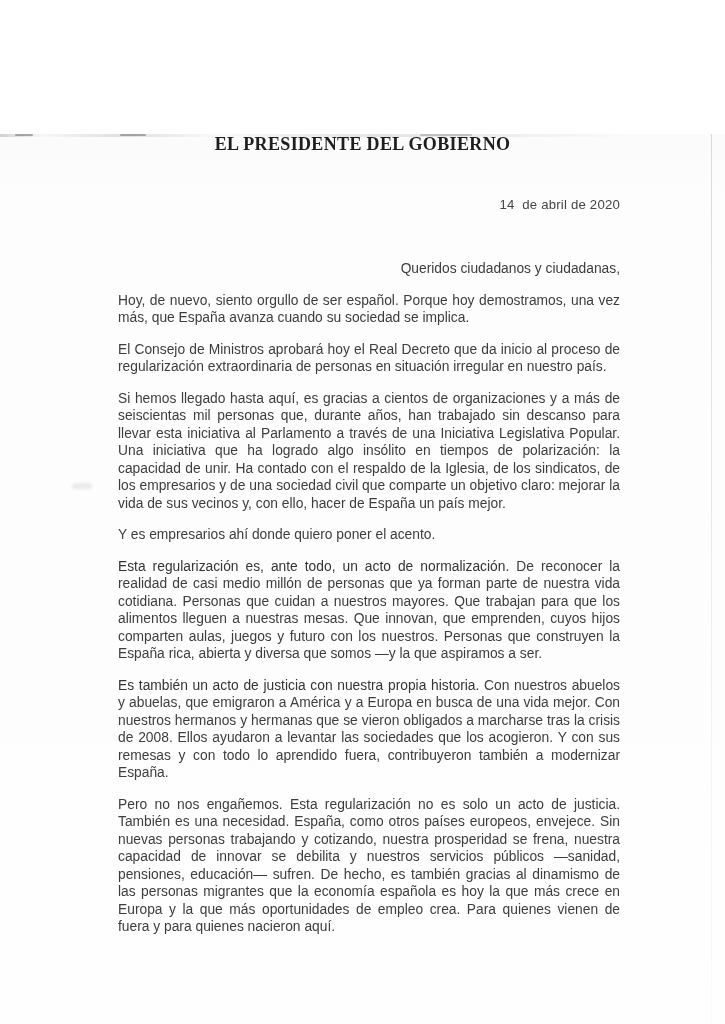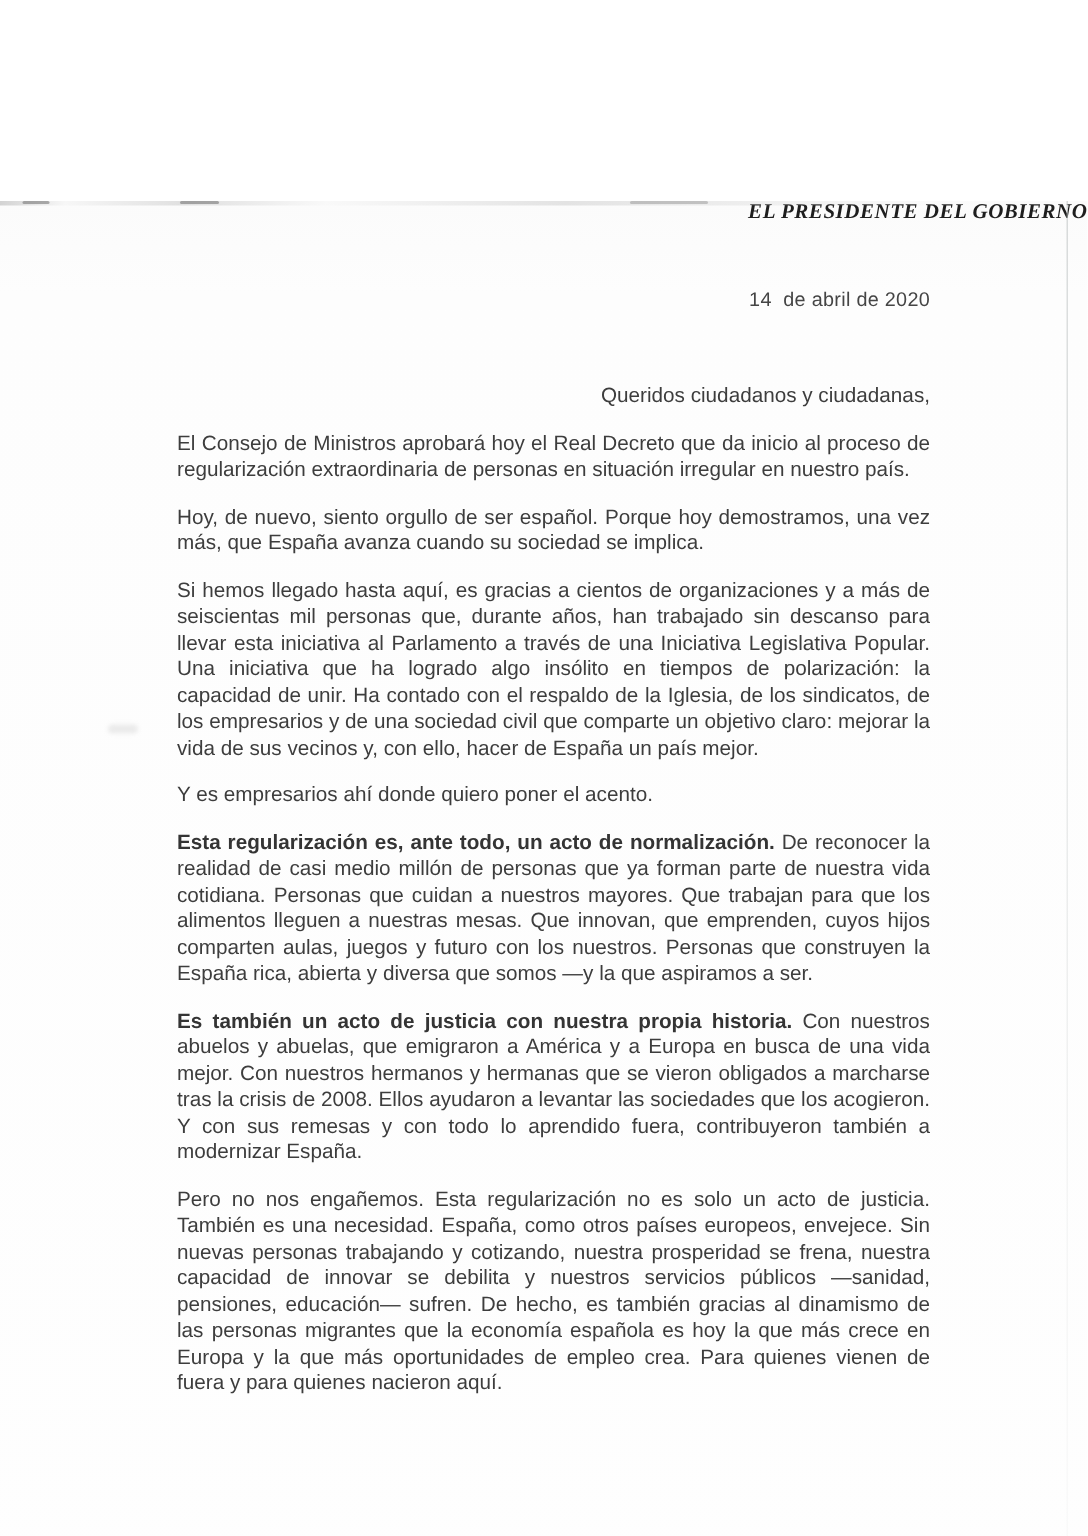--- a/index.html
+++ b/index.html
@@ -52,27 +52,26 @@
     position: absolute;
     left: 72px; top: 349px;
     width: 20px; height: 6px;
     background: rgba(200,200,200,.35);
     border-radius: 3px;
     filter: blur(1.5px);
   }
 
   .letterhead {
     margin: 134px 0 0 0;
-    text-align: right;
+    text-align: center;
     font-family: "Liberation Serif", serif;
     font-weight: 700;
-    font-size: 14px;
+    font-size: 18px;
     letter-spacing: 0.35px;
     color: #1e1e1e;
-    font-style: italic;
   }
   .content {
     margin-left: 118px;
     width: 502px;
   }
   .date-line {
     margin-top: 42px;
     text-align: right;
     font-size: 13.2px;
     color: #454545;
@@ -89,21 +88,21 @@
     margin: 0 0 14px 0;
     text-align: right;
   }
   .para {
     margin: 0 0 14px 0;
     text-align: justify;
     text-justify: inter-word;
   }
   .para:last-child { margin-bottom: 0; }
   .bold-run {
-    font-weight: 700;
+    font-weight: 400;
     color: #343434;
   }
 </style>
 </head>
 <body>
 
 <div class="page">
 
   <div class="edge-top"></div>
   <div class="edge-top-dash-1"></div>
@@ -113,22 +112,22 @@
   <div class="smudge"></div>
 
   <div class="letterhead">EL PRESIDENTE DEL GOBIERNO</div>
 
   <div class="content">
     <div class="date-line">14  de abril de 2020</div>
 
     <div class="body-text">
       <p class="salutation">Queridos ciudadanos y ciudadanas,</p>
       <div id="paragraphs">
+          <p class="para"><span>Hoy, de nuevo, siento orgullo de ser español. Porque hoy demostramos, una vez más, que España avanza cuando su sociedad se implica.</span></p>
           <p class="para"><span>El Consejo de Ministros aprobará hoy el Real Decreto que da inicio al proceso de regularización extraordinaria de personas en situación irregular en nuestro país.</span></p>
-          <p class="para"><span>Hoy, de nuevo, siento orgullo de ser español. Porque hoy demostramos, una vez más, que España avanza cuando su sociedad se implica.</span></p>
           <p class="para"><span>Si hemos llegado hasta aquí, es gracias a cientos de organizaciones y a más de seiscientas mil personas que, durante años, han trabajado sin descanso para llevar esta iniciativa al Parlamento a través de una Iniciativa Legislativa Popular. Una iniciativa que ha logrado algo insólito en tiempos de polarización: la capacidad de unir. Ha contado con el respaldo de la Iglesia, de los sindicatos, de los empresarios y de una sociedad civil que comparte un objetivo claro: mejorar la vida de sus vecinos y, con ello, hacer de España un país mejor.</span></p>
           <p class="para"><span>Y es empresarios ahí donde quiero poner el acento.</span></p>
           <p class="para"><span class="bold-run">Esta regularización es, ante todo, un acto de normalización.</span><span> De reconocer la realidad de casi medio millón de personas que ya forman parte de nuestra vida cotidiana. Personas que cuidan a nuestros mayores. Que trabajan para que los alimentos lleguen a nuestras mesas. Que innovan, que emprenden, cuyos hijos comparten aulas, juegos y futuro con los nuestros. Personas que construyen la España rica, abierta y diversa que somos —y la que aspiramos a ser.</span></p>
           <p class="para"><span class="bold-run">Es también un acto de justicia con nuestra propia historia.</span><span> Con nuestros abuelos y abuelas, que emigraron a América y a Europa en busca de una vida mejor. Con nuestros hermanos y hermanas que se vieron obligados a marcharse tras la crisis de 2008. Ellos ayudaron a levantar las sociedades que los acogieron. Y con sus remesas y con todo lo aprendido fuera, contribuyeron también a modernizar España.</span></p>
           <p class="para"><span>Pero no nos engañemos. Esta regularización no es solo un acto de justicia. También es una necesidad. España, como otros países europeos, envejece. Sin nuevas personas trabajando y cotizando, nuestra prosperidad se frena, nuestra capacidad de innovar se debilita y nuestros servicios públicos —sanidad, pensiones, educación— sufren. De hecho, es también gracias al dinamismo de las personas migrantes que la economía española es hoy la que más crece en Europa y la que más oportunidades de empleo crea. Para quienes vienen de fuera y para quienes nacieron aquí.</span></p>
         </div>
     </div>
   </div>
 
 </div>

